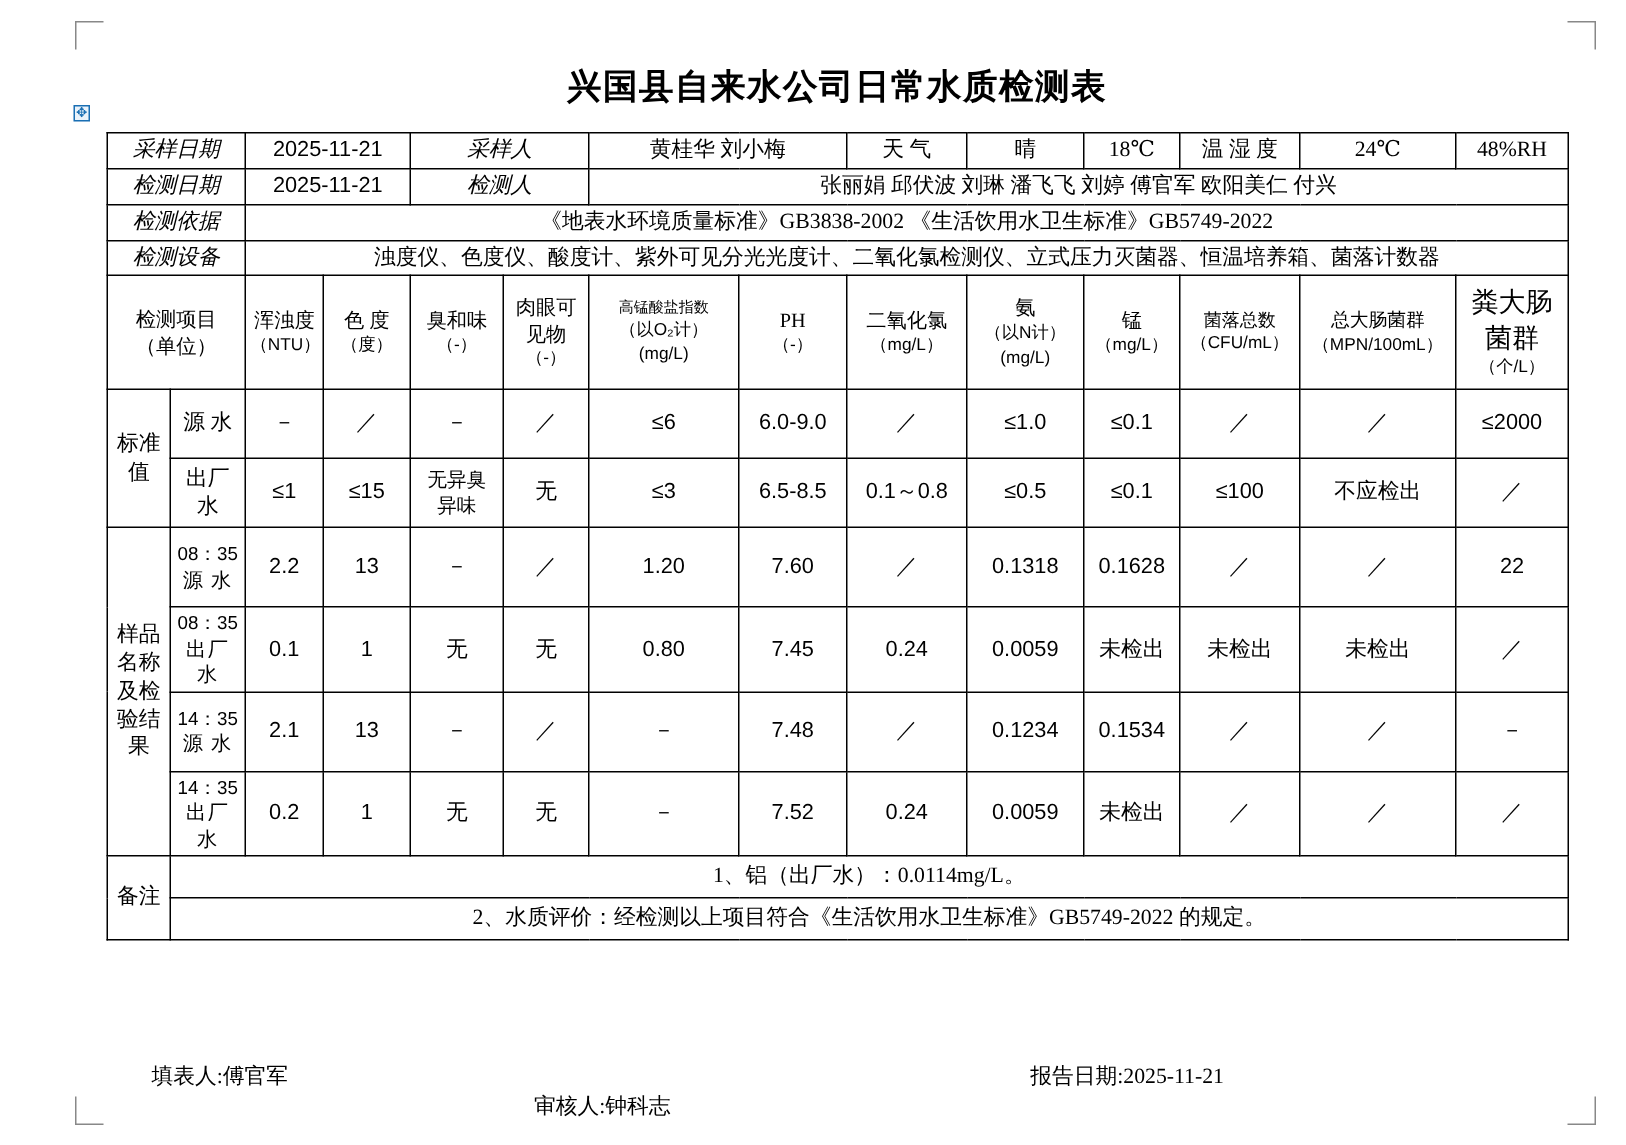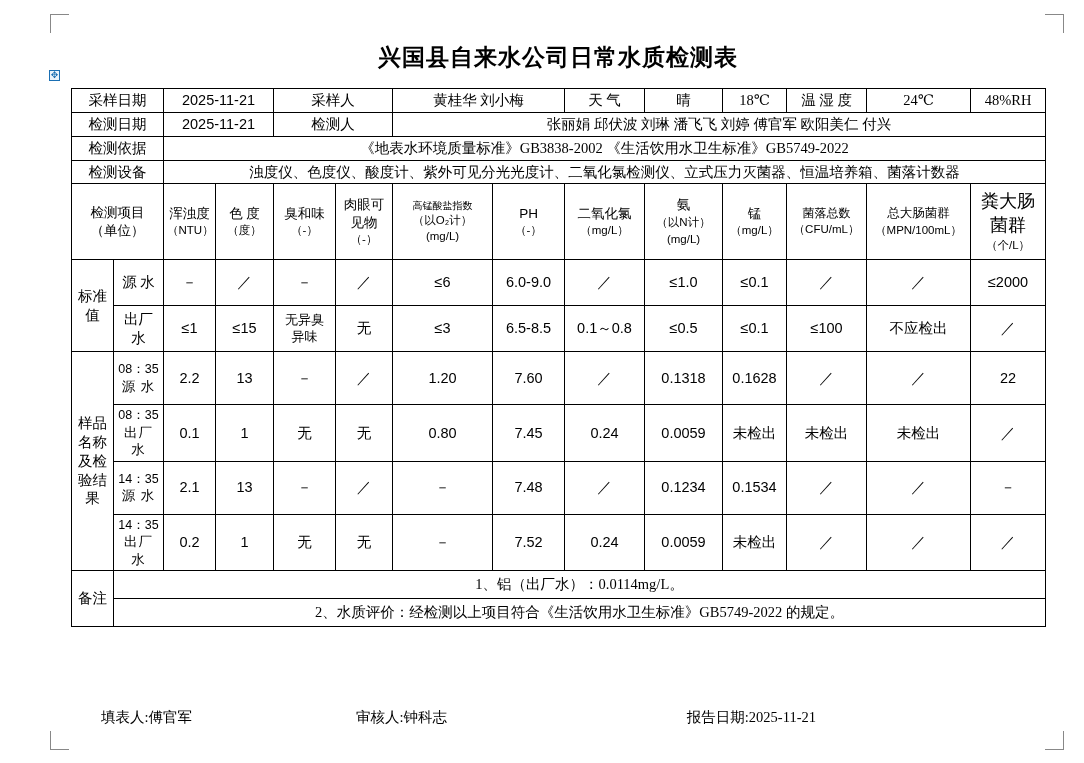--- a/index.html
+++ b/index.html
@@ -70,21 +70,21 @@
     table-layout: fixed;
   }
   table.main td {
     border: 1px solid #000;
     text-align: center;
     vertical-align: middle;
     font-size: 14.5px;
     padding: 2px 3px;
     line-height: 1.3;
   }
-  td.lbl { font-size: 14.5px; }
+  td.lbl { font-size: 14.5px; font-style: italic; }
   td.left { text-align: left; padding-left: 8px; }
   .unit {
     font-size: 11.5px;
     font-family: "Liberation Sans", "DejaVu Sans", sans-serif;
     display: block;
     line-height: 1.45;
   }
   .hdr-name {
     font-size: 13.5px;
     display: block;
@@ -127,21 +127,21 @@
     position: absolute;
     left: 55px;
     top: 708px;
     width: 974px;
     display: flex;
     font-size: 14.5px;
   }
   .footer > div { white-space: nowrap; }
   .f1 { width: 255px; padding-left: 30px; }
   .f2 { width: 250px; }
-  .f3 { width: 230px; }
+  .f3 { width: 230px; margin-top: 20px; }
   .f4 { width: 230px; text-align: right; }
   .cellstack span { display: block; }
 </style>
 </head>
 <body>
 
 <div class="page">
 
   <div class="crop tl"></div>
   <div class="crop tr"></div>
@@ -221,21 +221,21 @@
         <span class="hdr-name">肉眼可</span>
         <span class="hdr-name">见物</span>
         <span class="unit">（-）</span>
       </td>
       <td>
         <span class="hdr-name" style="font-size:10px">高锰酸盐指数</span>
         <span class="unit">（以O₂计）</span>
         <span class="unit">(mg/L)</span>
       </td>
       <td>
-        <span class="hdr-name" style="font-family:Liberation Sans, sans-serif">PH</span>
+        <span class="hdr-name" style="font-family:Liberation Serif, serif">PH</span>
         <span class="unit">（-）</span>
       </td>
       <td>
         <span class="hdr-name">二氧化氯</span>
         <span class="unit">（mg/L）</span>
       </td>
       <td>
         <span class="hdr-name">氨</span>
         <span class="unit">（以N计）</span>
         <span class="unit">(mg/L)</span>

